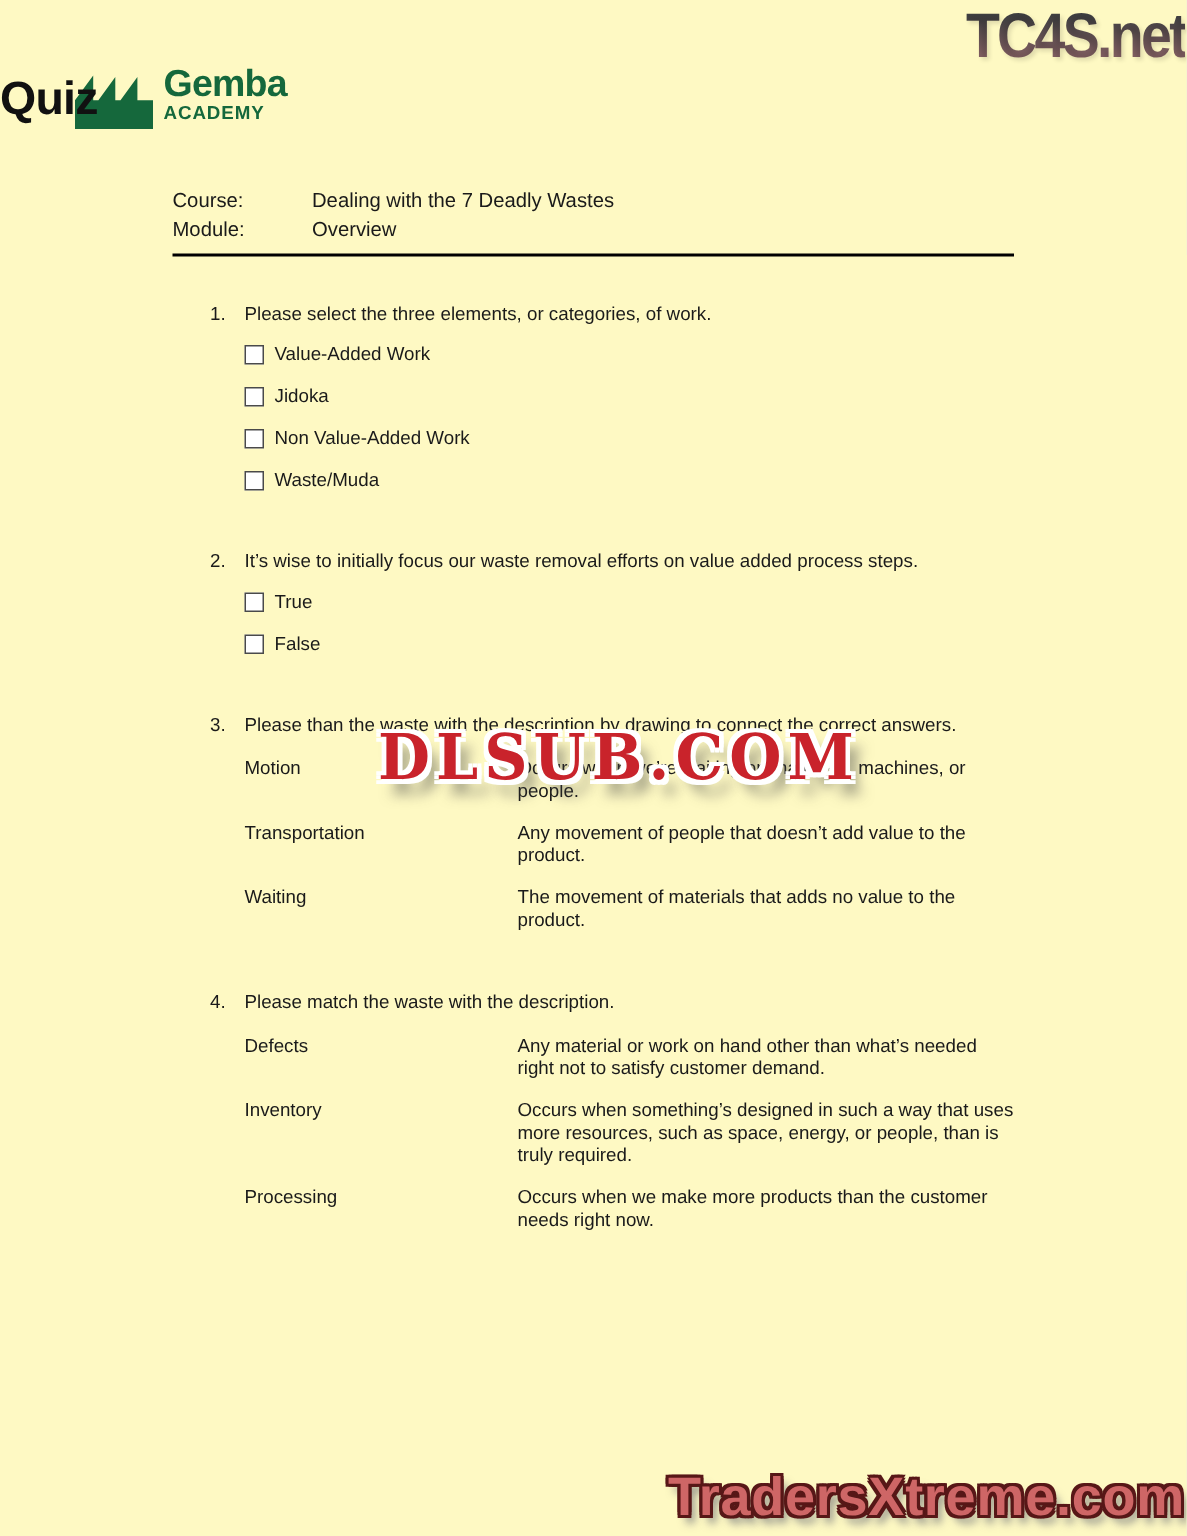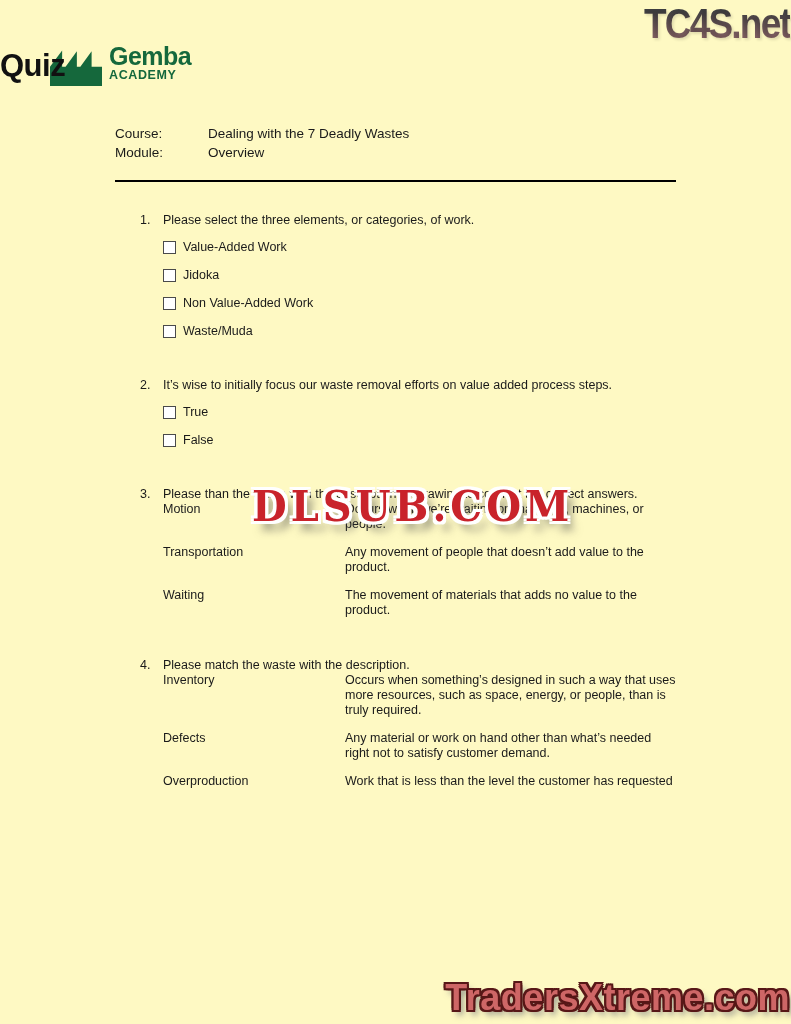--- a/index.html
+++ b/index.html
@@ -25,38 +25,38 @@
     position:absolute; top:0px; right:1px;
     font-size:42px; font-weight:bold; letter-spacing:-2px;
     background:linear-gradient(to bottom, var(--tc4s-gray) 22%, var(--tc4s-mauve) 92%);
     -webkit-background-clip:text; background-clip:text; color:transparent;
     transform:scaleX(0.88); transform-origin:top right;
     text-shadow: 2px 2px 3px rgba(0,0,0,0.12);
   }
 
   
   .content { position:absolute; left:115px; top:124px; width:561px; }
-  .course-block { border-bottom:2px solid #000; padding-bottom:18px; }
+  .course-block { border-bottom:2px solid #000; padding-bottom:7px; }
   .course-row { display:flex; font-size:13.5px; line-height:19px; }
   .course-label { width:93px; }
 
   
   .questions { margin-top:31px; padding-left:25px; font-size:12.5px; line-height:15px; }
   .q { margin-bottom:40px; }
   .q-row { display:flex; }
   .q-num { width:23px; }
   .q-text { flex:1; }
 
   .options { margin-left:23px; margin-top:13px; }
   .option { display:flex; align-items:center; margin-bottom:15px; height:13px; }
   .checkbox {
     display:inline-block; width:11px; height:11px;
     border:1px solid #4a4a4a; background:#fff; margin-right:7px; flex:none;
   }
-  .match { margin-left:23px; }
+  .match { margin-left:23px; margin-top:14px; }
   .match-row { display:flex; margin-bottom:13px; }
   .term { width:182px; flex:none; }
   .desc { width:336px; }
 
   
   .wm-dlsub {
     position:absolute; left:252px; top:482px;
     font-family:"DejaVu Serif", serif; font-weight:bold;
     font-size:40px; letter-spacing:4px; line-height:48px;
     color:var(--watermark-red);
@@ -176,30 +176,30 @@
         </div>
       </div>
 
       <div class="q">
         <div class="q-row">
           <div class="q-num">4.</div>
           <div class="q-text">Please match the waste with the description.</div>
         </div>
         <div class="match">
           <div class="match-row">
+            <div class="term">Defects</div>
+            <div class="desc">Any material or work on hand other than what’s needed right not to satisfy customer demand.</div>
+          </div>
+          <div class="match-row">
             <div class="term">Inventory</div>
             <div class="desc">Occurs when something’s designed in such a way that uses more resources, such as space, energy, or people, than is truly required.</div>
           </div>
           <div class="match-row">
-            <div class="term">Defects</div>
-            <div class="desc">Any material or work on hand other than what’s needed right not to satisfy customer demand.</div>
-          </div>
-          <div class="match-row">
-            <div class="term">Overproduction</div>
-            <div class="desc">Work that is less than the level the customer has requested</div>
+            <div class="term">Processing</div>
+            <div class="desc">Occurs when we make more products than the customer needs right now.</div>
           </div>
         </div>
       </div>
 
     </div>
   </div>
 
   <div class="wm-dlsub">DLSUB.COM</div>
   <div class="wm-traders">TradersXtreme.com</div>
 

